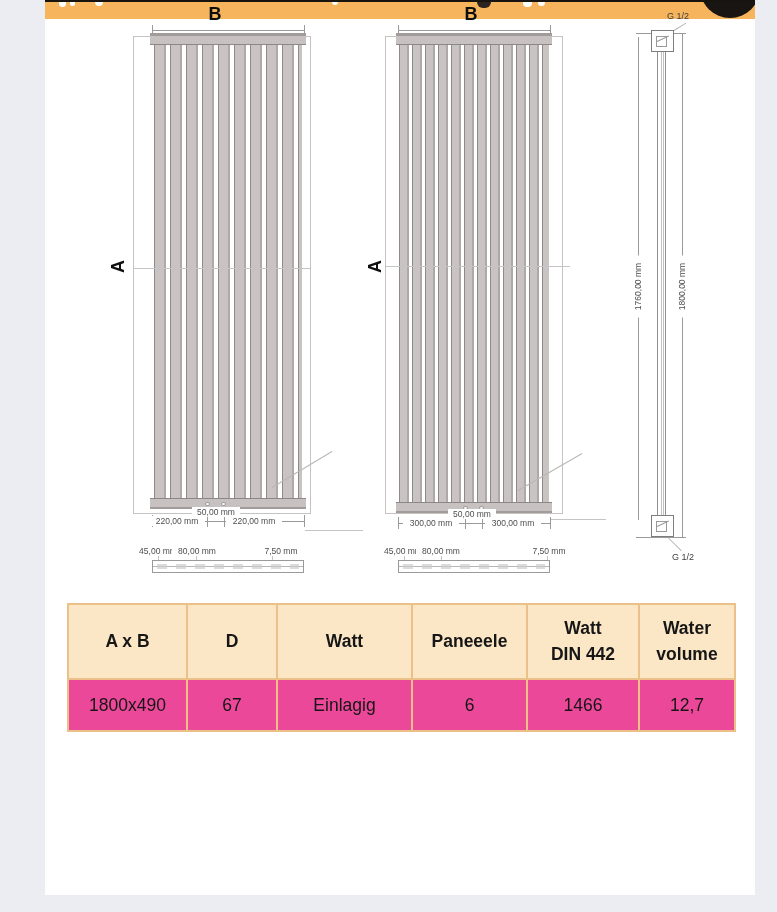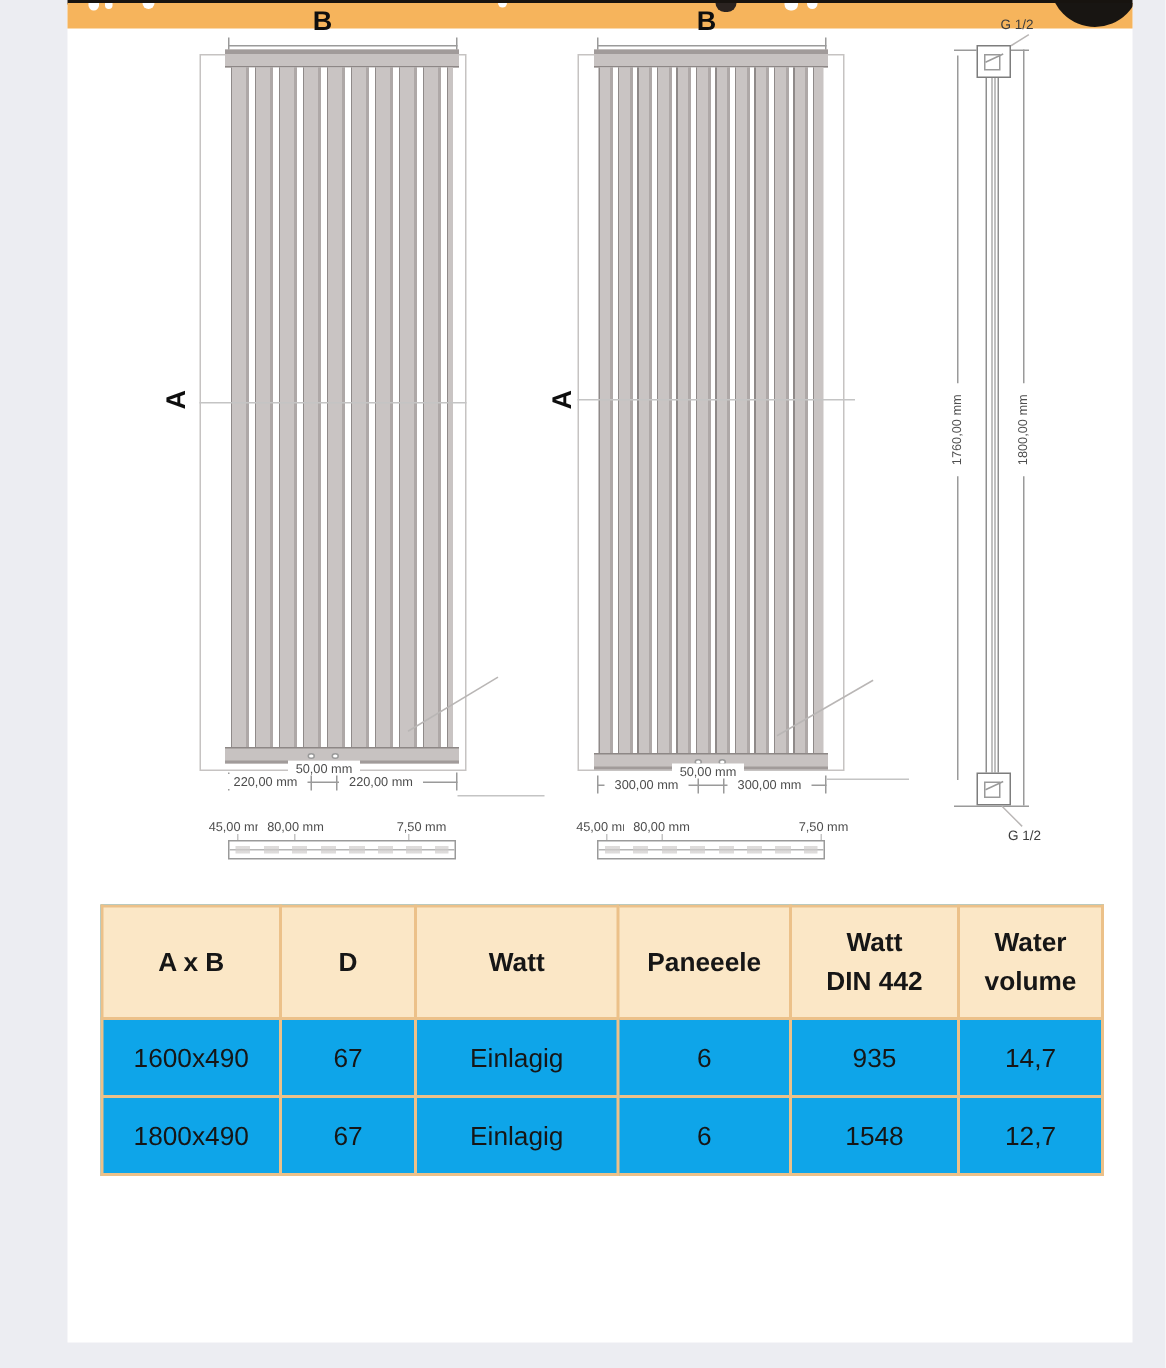--- a/index.html
+++ b/index.html
@@ -37,21 +37,21 @@
   .diag { position:absolute; height:1px; background:#b9b6b5; transform-origin:left center; }
   .connector { position:absolute; width:23px; height:22px; border:1px solid #7d7d7d; background:#fff; }
   .connector .inner { position:absolute; left:4px; top:5px; width:11px; height:11px; border:1px solid #9a9a9a; }
   .connector .inner::after { content:""; position:absolute; left:0; top:4px; width:13px; height:1px;
     background:#9a9a9a; transform:rotate(-25deg); transform-origin:left center; }
   .g-label { position:absolute; font-size:9px; color:#3d3d3d; white-space:nowrap; }
   .vdim-label { position:absolute; width:62px; height:11px; font-size:8.5px; color:#4d4d4d;
     background:#fff; text-align:center; line-height:11px; transform:rotate(-90deg); }
 
   
-  table.spec { position:absolute; left:67px; top:603px; border-collapse:collapse; table-layout:fixed; background:#0ea5e9; }
+  table.spec { position:absolute; left:67px; top:603px; border-collapse:collapse; table-layout:fixed; background:#ec4899; }
   table.spec th, table.spec td { border:2px solid #ecc189; text-align:center; vertical-align:middle;
     color:#161616; font-size:17.5px; }
   table.spec th { background:#fbe7c6; font-weight:bold; height:75px; white-space:pre-line; line-height:1.45; }
   table.spec td { height:52px; font-weight:normal; }
 </style>
 </head>
 <body>
 
 <div class="page">
   <div class="card"></div>
@@ -178,30 +178,22 @@
         <th>Watt</th>
         <th>Paneeele</th>
         <th>Watt
 DIN 442</th>
         <th>Water
 volume</th>
       </tr>
     </thead>
     <tbody>
       <tr>
-        <td>1600x490</td>
-        <td>67</td>
-        <td>Einlagig</td>
-        <td>6</td>
-        <td>935</td>
-        <td>14,7</td>
-      </tr>
-      <tr>
         <td>1800x490</td>
         <td>67</td>
         <td>Einlagig</td>
         <td>6</td>
-        <td>1548</td>
+        <td>1466</td>
         <td>12,7</td>
       </tr>
     </tbody>
   </table>
 </div>
 
 </body></html>

